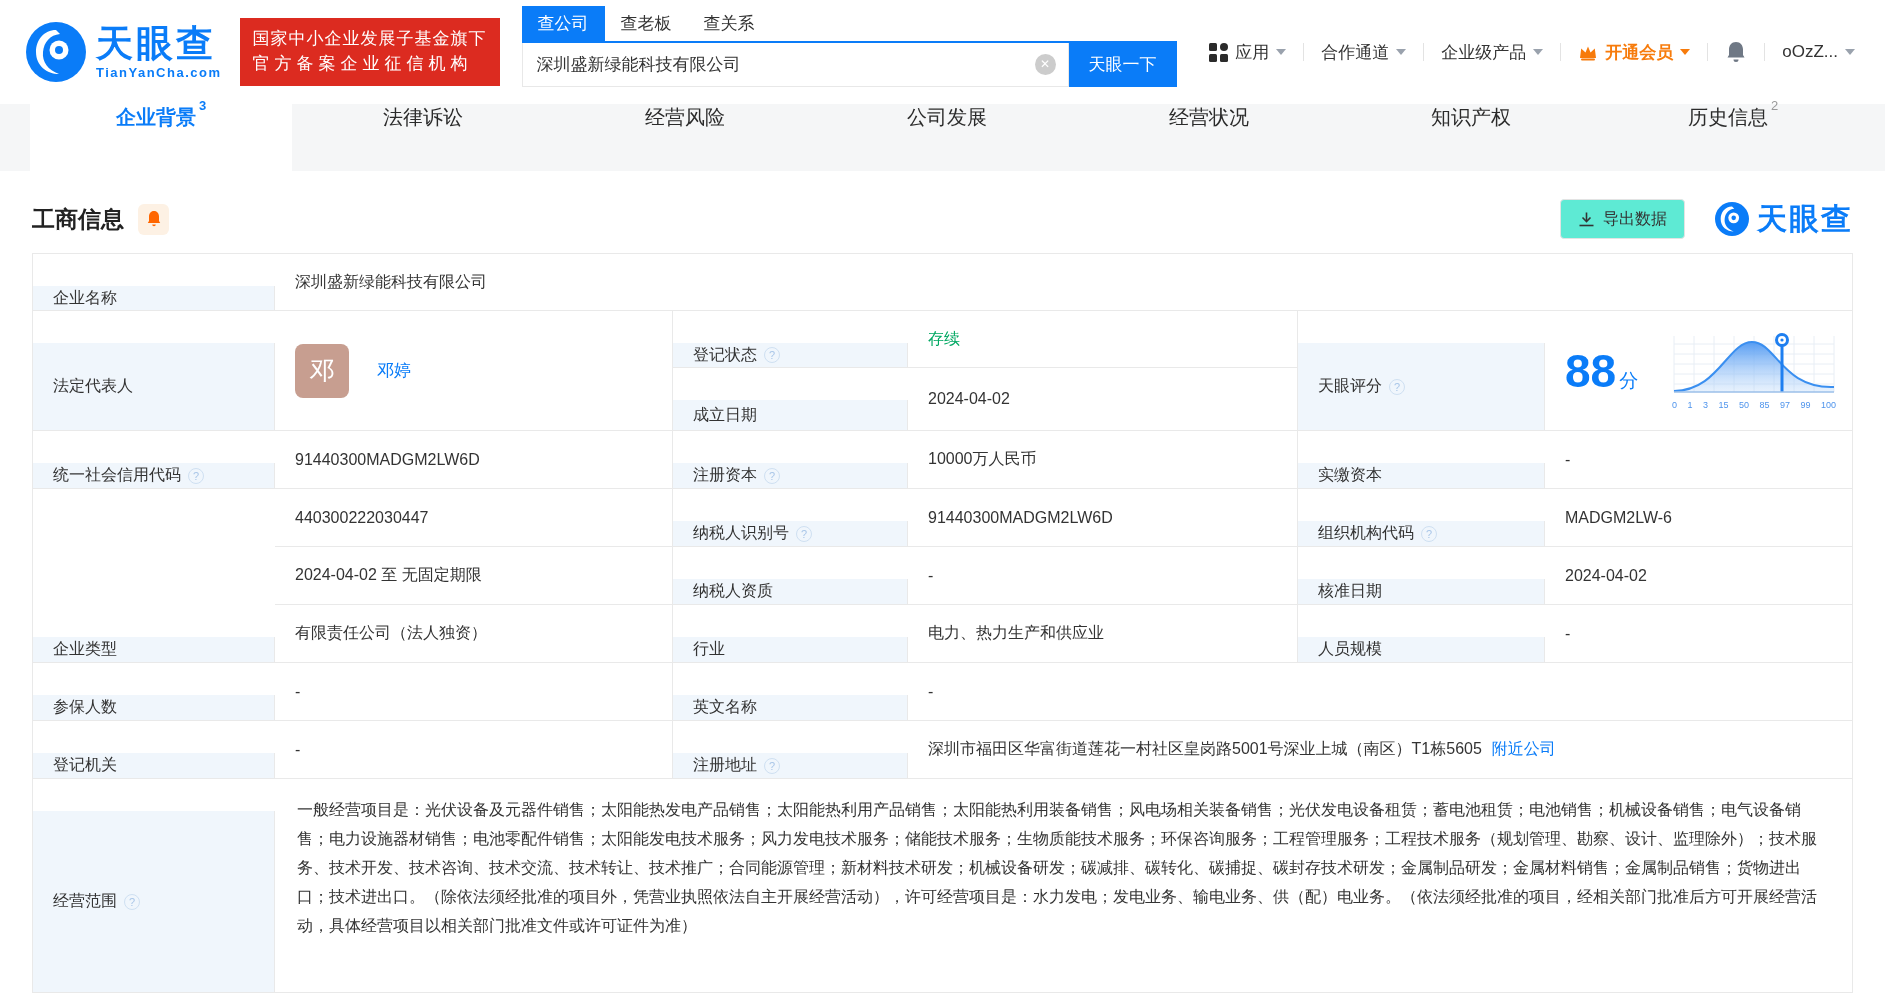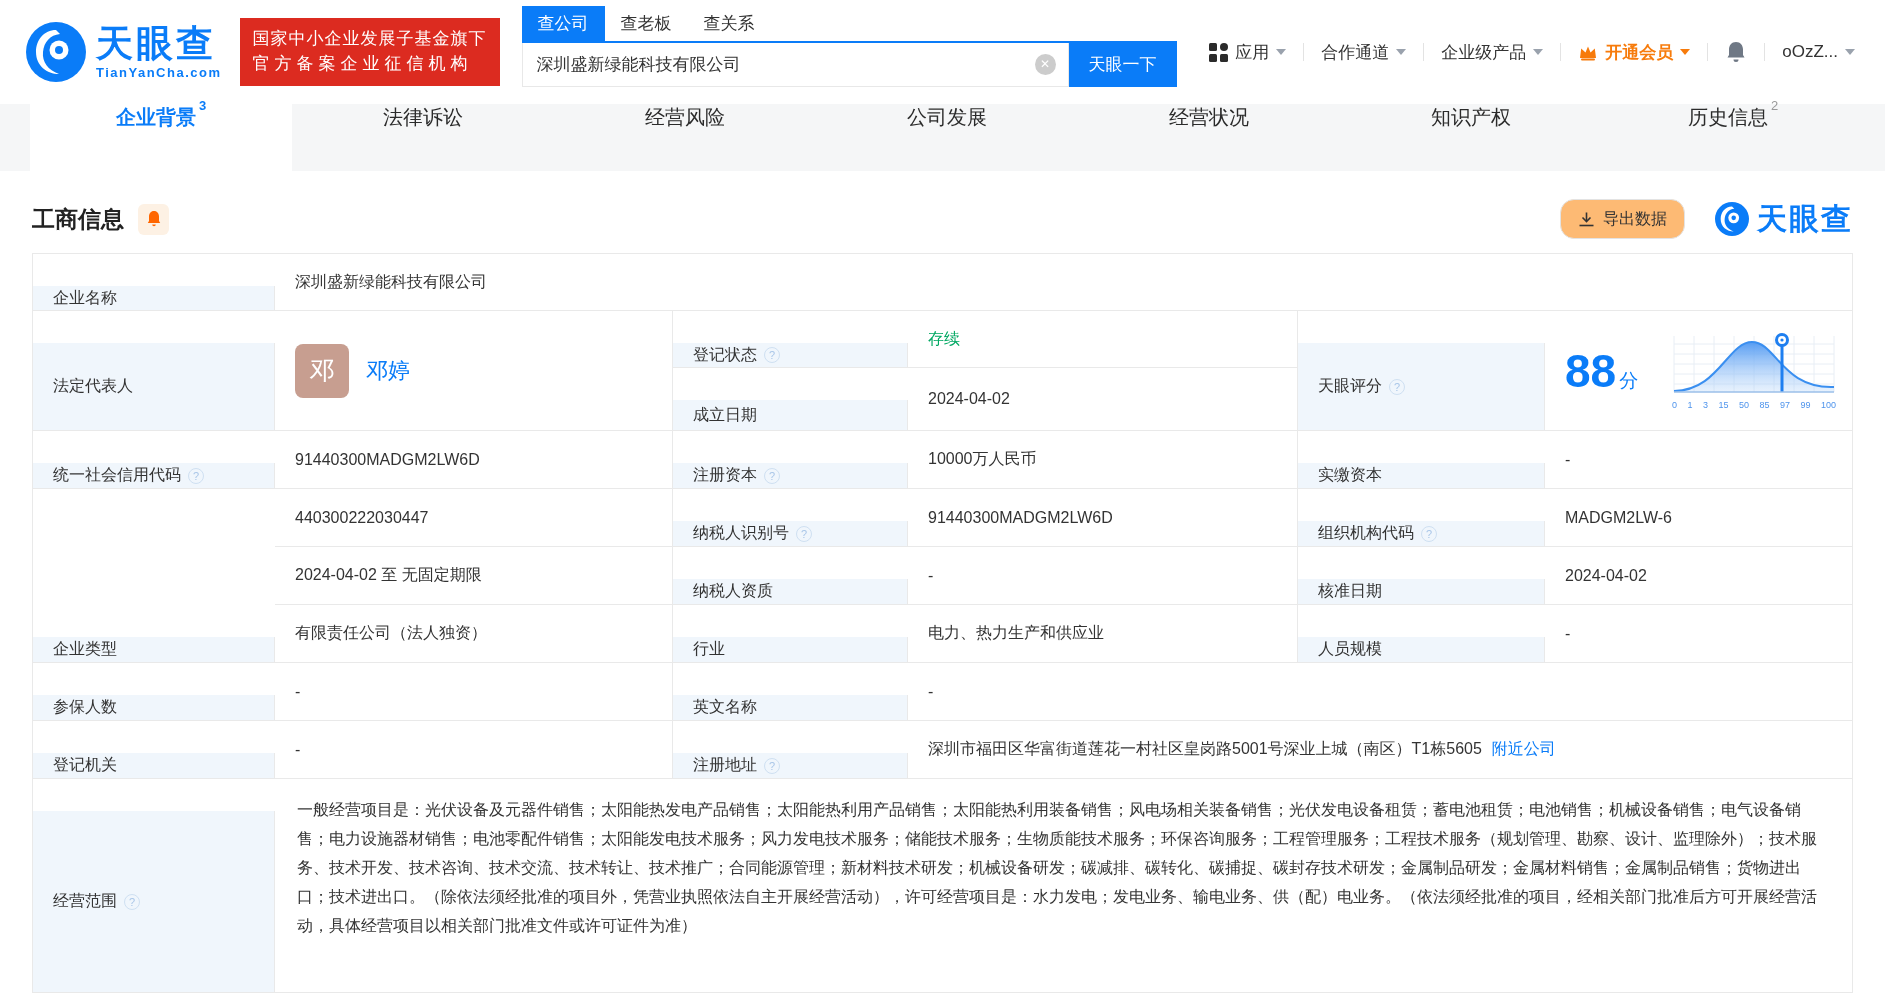--- a/index.html
+++ b/index.html
@@ -39,40 +39,40 @@
   .main-tab sup { font-size:13px; margin-left:3px; transform:translateY(-6px); }
   .main-tab.active sup { color:#0a7cf8; }
   .main-tab .sup-gray { color:#999; font-weight:400; }
 
   
   .content { padding:0 32px; }
   .section-head { display:flex; align-items:center; margin-top:26px; height:44px; }
   .section-title { font-size:23px; font-weight:700; color:#222; }
   .bell-chip { margin-left:14px; width:31px; height:31px; background:#fdf1e4; border-radius:6px; display:flex; align-items:center; justify-content:center; cursor:pointer; }
   .spacer { flex:1; }
-  .export-btn { display:flex; align-items:center; gap:8px; height:40px; padding:0 17px; background:#fdba74; border:1px solid #e3e3e3; border-radius:14px; font-size:16px; color:#333; cursor:pointer; font-family:inherit; }
+  .export-btn { display:flex; align-items:center; gap:8px; height:40px; padding:0 17px; background:#5eead4; border:1px solid #e3e3e3; border-radius:4px; font-size:16px; color:#333; cursor:pointer; font-family:inherit; }
   .wm-logo { display:flex; align-items:center; gap:8px; margin-left:30px; }
   .wm-text { font-size:30px; font-weight:800; color:#0a7cf8; letter-spacing:2px; }
 
   
   .info-table { margin-top:12px; width:1821px; height:740px; border:1px solid #e9e9e9; display:grid;
     grid-template-columns:242px 398px 235px 390px 247px 307px;
     grid-template-rows:57px 57px 63px 58px 58px 58px 58px 58px 58px 1fr; }
   .cell { display:flex; align-items:center; padding:0 20px; font-size:16px; color:#333;
     border-right:1px solid #e9e9e9; border-bottom:1px solid #e9e9e9; background:#fff; overflow:hidden; }
   .cell.lbl { background:#f0f6fc;margin-top:32px; }
   .cell.noR { border-right:none; }
   .cell.noB { border-bottom:none; }
   .help { width:16px; height:16px; min-width:16px; border-radius:50%; border:1px solid #cfe0f2; color:#a9c6e8;
     font-size:11px; display:flex; align-items:center; justify-content:center; margin-left:7px; cursor:pointer; }
   .link { color:#0a7cf8; cursor:pointer; }
   .status-green { color:#00a862; }
   .avatar { width:54px; height:54px; border-radius:8px; background:#c79e90; color:#fff; font-size:25px;
     display:flex; align-items:center; justify-content:center; }
-  .rep-name { margin-left:17px; font-size:22px; }
+  .rep-name { margin-left:28px; font-size:17px; }
   .score-cell { justify-content:space-between; padding-right:14px; }
   .score-num { font-size:46px; font-weight:700; color:#0a7cf8; line-height:1; }
   .score-unit { font-size:19px; color:#0a7cf8; margin-left:3px; }
   .score-chart { width:168px; }
   .axis-row { display:flex; justify-content:space-between; margin-top:2px; padding:0 2px; }
   .axis-row span { font-size:9px; color:#4f94ec; }
   .scope-cell { align-items:flex-start; padding:16px 22px; line-height:29px; font-size:16px; }
 
   svg { display:block; }
 </style>

